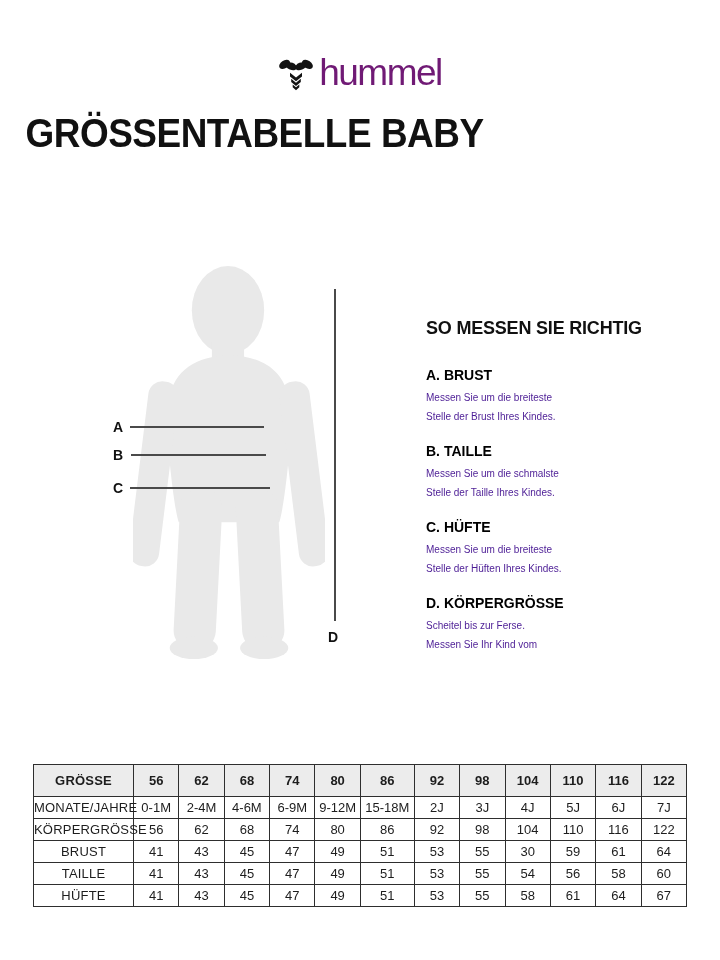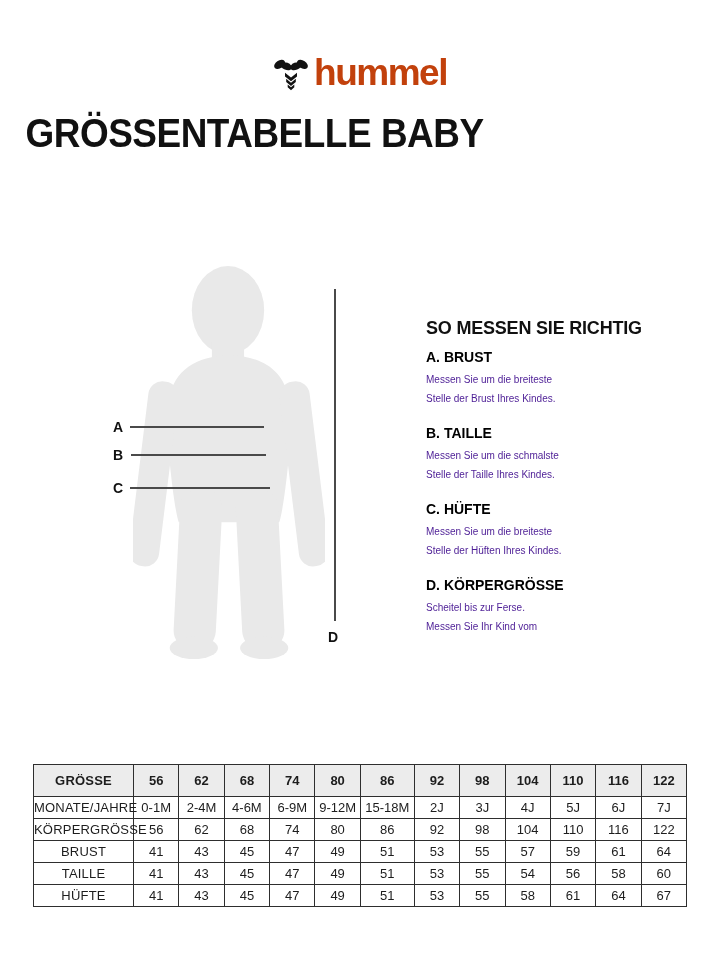--- a/index.html
+++ b/index.html
@@ -6,21 +6,21 @@
   html,body { background:#fff; }
   .page {
     position:relative; width:720px; height:960px; background:#ffffff;
     font-family:"Liberation Sans", sans-serif; color:#161616; overflow:hidden;
   }
 
   
   .logo { position:absolute; top:54px; left:0; width:100%;
           display:flex; justify-content:center; align-items:center; gap:5px; }
   .bee svg { display:block; }
-  .wordmark { font-size:37px; font-weight:bold; letter-spacing:-1.5px; color:#c2410c;
+  .wordmark { font-size:37px; font-weight:normal; letter-spacing:-1.5px; color:#701a75;
               line-height:1; padding-bottom:3px; }
 
   
   .title { position:absolute; top:110px; left:0; width:100%; }
   .title span { display:inline-block; font-size:41px; font-weight:bold; letter-spacing:-0.5px;
                 color:#111; transform:scaleX(.9); transform-origin:center; white-space:nowrap; }
 
   
   .silhouette { position:absolute; left:133px; top:263px; }
   .mline { position:absolute; height:1.5px; background:#4a4a4a; }
@@ -29,21 +29,21 @@
   .line-c { left:130px; top:487px; width:140px; }
   .dline  { position:absolute; left:334px; top:289px; width:1.5px; height:332px; background:#4a4a4a; }
   .mlabel { position:absolute; font-size:14px; font-weight:bold; color:#111; line-height:16px; }
   .label-a { left:113px; top:419px; }
   .label-b { left:113px; top:447px; }
   .label-c { left:113px; top:480px; }
   .label-d { left:328px; top:629px; }
 
   
   .guide { position:absolute; left:426px; top:318px; width:270px; }
-  .guide h2 { font-size:18px; font-weight:bold; letter-spacing:-0.2px; color:#111; margin-bottom:10px; }
+  .guide h2 { font-size:18px; font-weight:bold; letter-spacing:-0.2px; color:#111; margin-bottom:28px; }
   .guide h3 { font-size:14px; font-weight:bold; color:#000000; margin-bottom:5px; }
   .guide p  { font-size:10px; line-height:19px; color:#4c1d95; margin-bottom:17px; }
   .guide p span { display:block; }
 
   
   .size-table { position:absolute; left:33px; top:764px; width:654px;
                 border-collapse:collapse; table-layout:fixed; }
   .size-table td { border:1px solid #2e2e2e; text-align:center; vertical-align:middle;
                    height:22px; font-size:13px; color:#1d1d1d; padding:0; white-space:nowrap; }
   .size-table tr.head-row td { background:#ececec; font-weight:bold; height:32px; }
@@ -197,21 +197,21 @@
         <tr>
           <td class="label-cell">BRUST</td>
           <td>41</td>
           <td>43</td>
           <td>45</td>
           <td>47</td>
           <td>49</td>
           <td>51</td>
           <td>53</td>
           <td>55</td>
-          <td>57</td>
+          <td>30</td>
           <td>59</td>
           <td>61</td>
           <td>64</td>
         </tr>
         <tr>
           <td class="label-cell">TAILLE</td>
           <td>41</td>
           <td>43</td>
           <td>45</td>
           <td>47</td>

